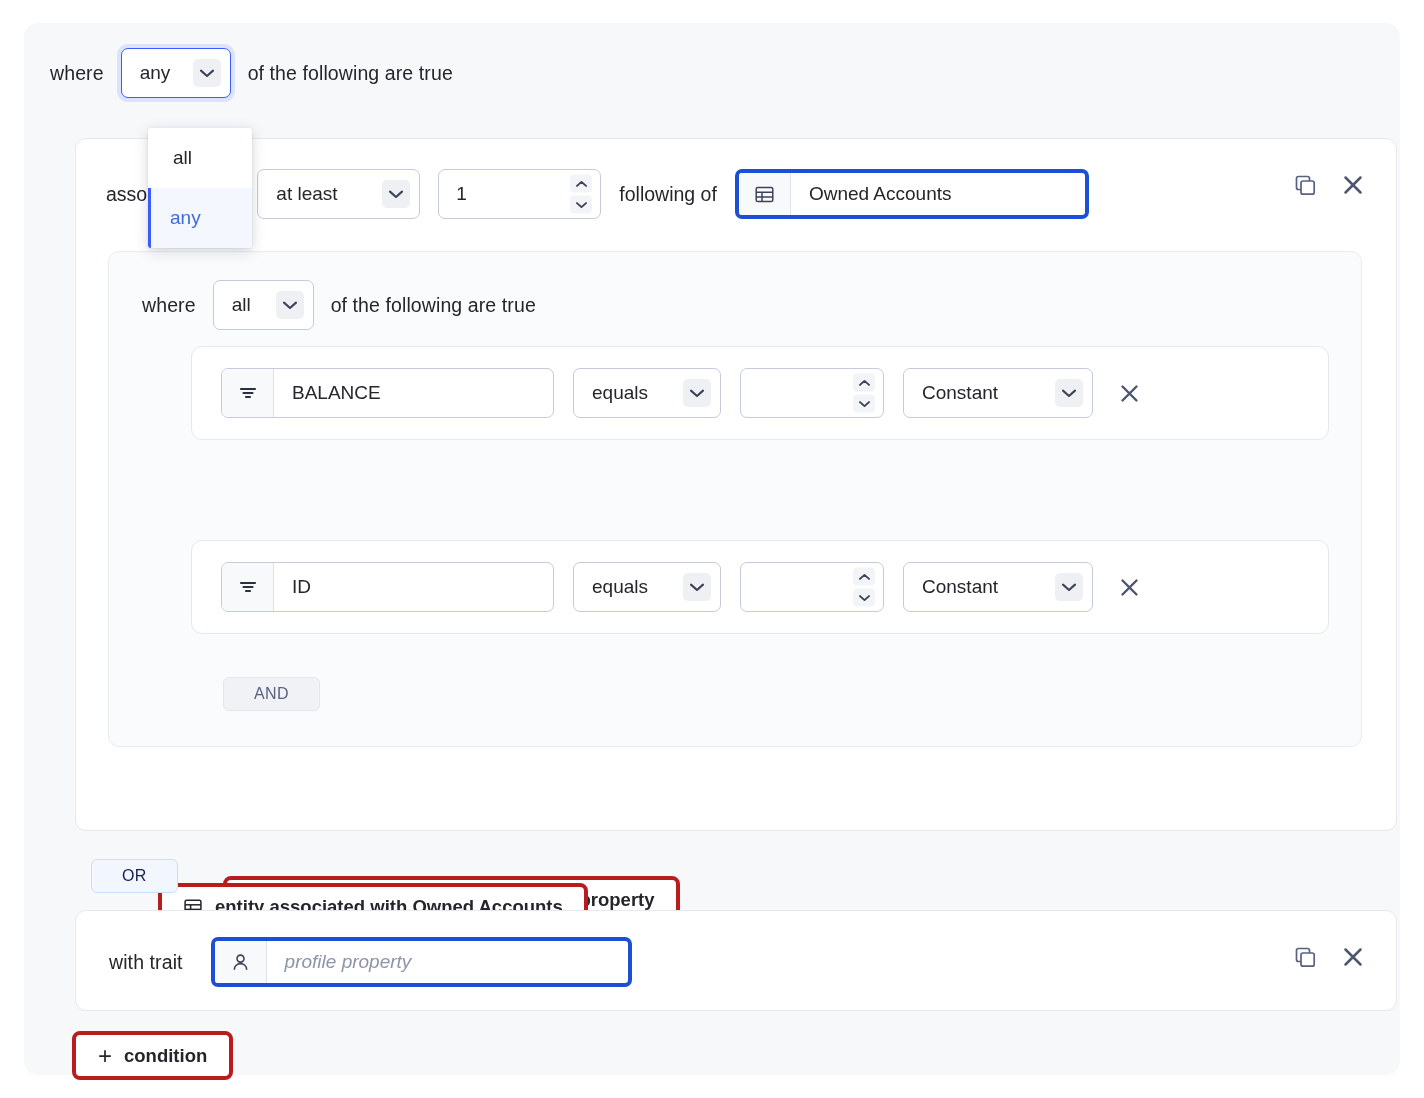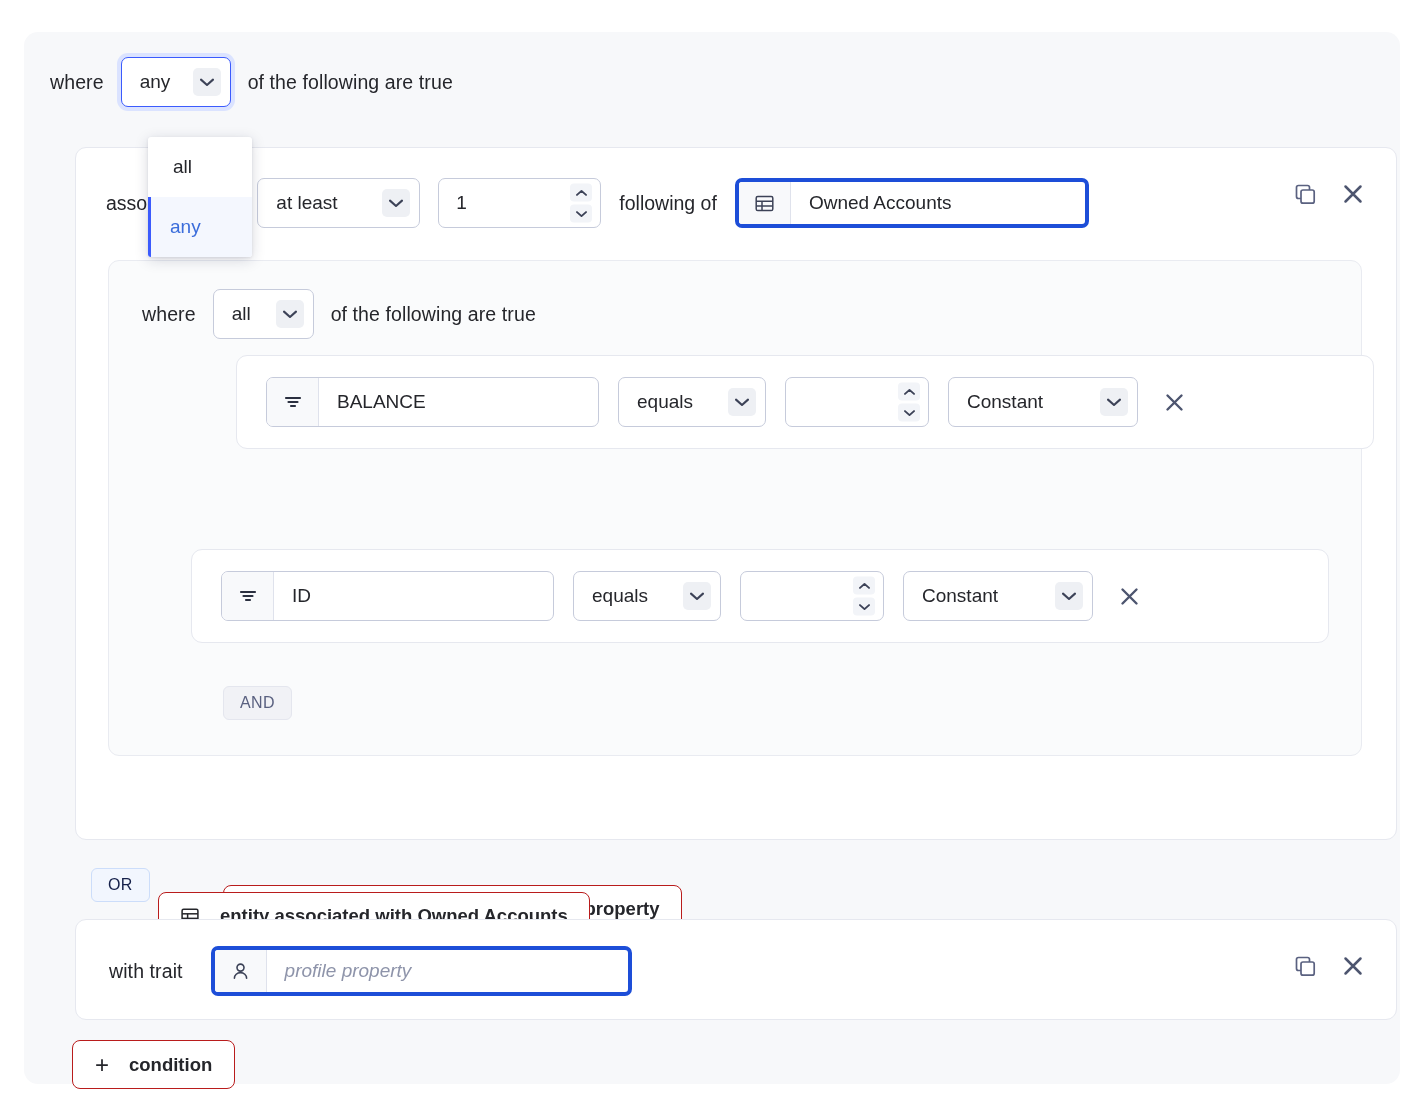--- a/index.html
+++ b/index.html
@@ -5,21 +5,21 @@
   * { box-sizing: border-box; }
   html, body {
     margin: 0; padding: 0;
     background: #ffffff;
     font-family: "Liberation Sans", sans-serif;
   }
   body { width: 1424px; height: 1098px; overflow: hidden; }
 
   .builder-root {
     position: absolute;
-    left: 24px; top: 32px;
+    left: 24px; top: 23px;
     width: 1376px; height: 1052px;
     background: #f7f8fa;
     border-radius: 14px;
     padding: 0;
   }
 
   
   .top-where-row {
     position: absolute;
     left: 26px; top: 25px;
@@ -171,21 +171,21 @@
   }
 
   .filter-row-card {
     position: absolute;
     left: 82px;
     width: 1138px; height: 94px;
     background: #ffffff;
     border: 1px solid #e6e8ef;
     border-radius: 11px;
   }
-  #filter-row-1 { top: 94px; margin-left: 45px; }
+  #filter-row-1 { top: 94px; }
   #filter-row-2 { top: 288px; }
 
   .filter-inner {
     position: absolute; left: 29px; top: 21px;
     display: flex; align-items: center; gap: 19px;
   }
   .prop-field {
     display: flex; align-items: stretch;
     width: 333px; height: 50px;
     background: #ffffff;
@@ -196,46 +196,46 @@
   .op-select { width: 148px; }
   .val-num { width: 144px; }
   .type-select { width: 190px; }
 
   .op-select .sel-text, .type-select .sel-text { font-size: 19px; }
 
   .logic-badge {
     position: absolute;
     display: inline-flex; align-items: center; justify-content: center;
     height: 34px;
-    padding: 0 16px;
+    padding: 0 30px;
     border-radius: 6px;
     font-size: 16px;
     letter-spacing: .4px;
     font-weight: 500;
   }
   .logic-and {
     background: #f1f2f6;
     border: 1px solid #e4e6ee;
     color: #5a6180;
     left: 114px; top: 425px;
   }
   .logic-or {
     background: #f2f6fe;
     border: 1px solid #ccddfa;
     color: #15204a;
     left: 51px; top: 836px; margin-left: 16px;
   }
 
   .ghost-btn {
     position: absolute;
-    display: inline-flex; align-items: center; gap: 20px;
+    display: inline-flex; align-items: center; gap: 12px;
     height: 48px;
     padding: 0 21px;
     background: #ffffff;
-    border: 1px solid #b91c1c;
+    border: 4px solid #b91c1c;
     border-radius: 8px;
     font-size: 18.5px;
     font-weight: bold;
     color: #25262b;
     cursor: pointer;
     white-space: nowrap;
   }
   #btn-filter-another { left: 114px; top: 624px; }
   #btn-entity-assoc   { left: 82px; top: 744px; }
   #btn-add-condition  {

